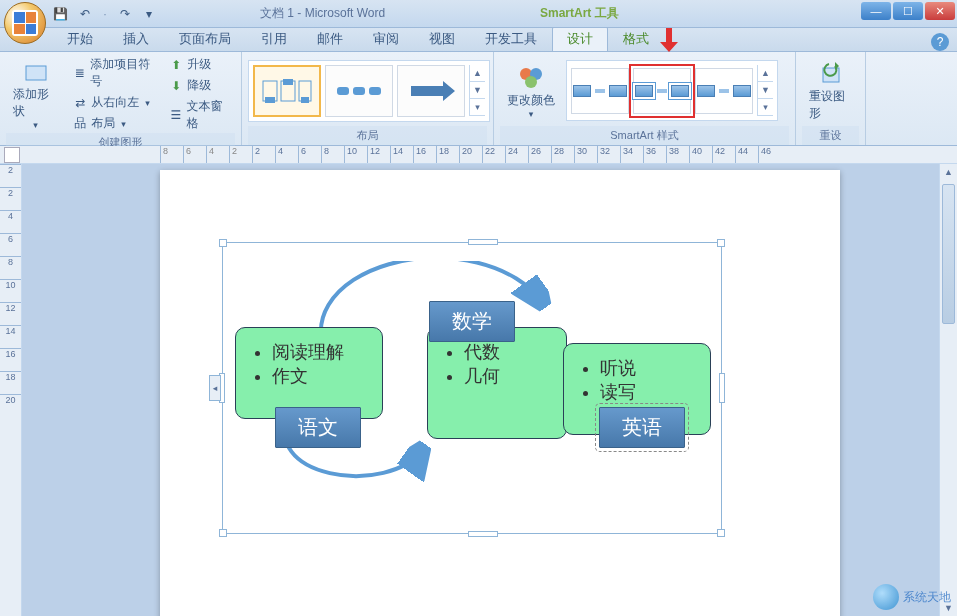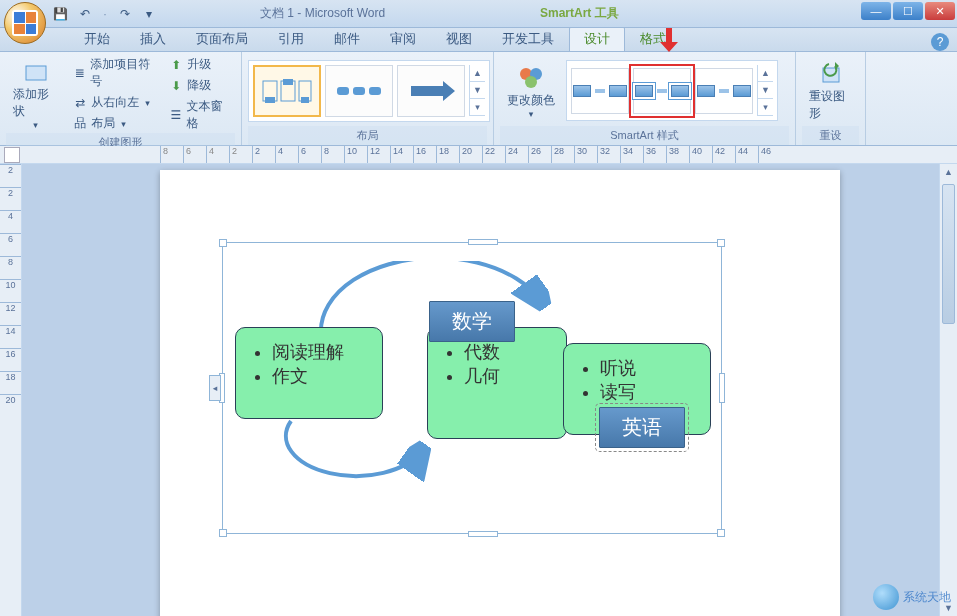--- a/index.html
+++ b/index.html
@@ -15,21 +15,21 @@
 .qat-sep { width: 10px; text-align: center; color: #7a94b5; }
 .title-doc { color: #5a7299; }
 .title-context { position: absolute; left: 540px; color: #7aa841; font-weight: bold; }
 .win-controls { position: absolute; right: 2px; top: 2px; display: flex; gap: 2px; }
 .win-btn { width: 30px; height: 18px; border-radius: 3px; display: flex; align-items: center; justify-content: center; font-size: 11px; color: #fff; cursor: pointer; }
 .win-min { background: linear-gradient(#7db4e8,#3c80c9); }
 .win-max { background: linear-gradient(#7db4e8,#3c80c9); }
 .win-close { background: linear-gradient(#e88a7d,#c93c3c); }
 
 
-.tabstrip { height: 24px; background: linear-gradient(#d7e4f2,#c9daec); display: flex; align-items: flex-end; padding-left: 69px; font-size: 13px; border-bottom: 1px solid #9db9d9; }
+.tabstrip { height: 24px; background: linear-gradient(#d7e4f2,#c9daec); display: flex; align-items: flex-end; padding-left: 52px; font-size: 13px; border-bottom: 1px solid #9db9d9; }
 .tab { padding: 3px 14px; color: #3b5a82; cursor: pointer; border: 1px solid transparent; border-bottom: none; }
 .tab.context { color: #4a8a2a; }
 .tab.active { background: #eaf1f9; border-color: #9db9d9; border-radius: 3px 3px 0 0; }
 .help-btn { margin-left: auto; margin-right: 8px; width: 18px; height: 18px; border-radius: 50%; background: #5b9bd5; color: #fff; font-size: 12px; display: flex; align-items: center; justify-content: center; cursor: pointer; }
 
 
 .ribbon { height: 94px; background: linear-gradient(#eaf1f9,#dce8f4); display: flex; border-bottom: 1px solid #9db9d9; }
 .group { border-right: 1px solid #b8cde3; display: flex; flex-direction: column; padding: 3px 6px 0; }
 .group-body { flex: 1; display: flex; align-items: center; gap: 4px; }
 .group-label { text-align: center; font-size: 11px; color: #5a7299; padding: 2px 0; background: rgba(200,220,240,.3); }
@@ -348,20 +348,21 @@
               </marker>
             </defs>
         </svg>
 
         <div class="sa-box" style="left:4px;top:76px;width:148px;height:92px;">
           <ul>
             <li>阅读理解</li>
             <li>作文</li>
           </ul>
         </div>
+        <div class="sa-label" style="left:44px;top:156px;">语文</div>
 
         <div class="sa-box" style="left:168px;top:76px;width:140px;height:112px;margin-left:28px;">
           <ul>
             <li>代数</li>
             <li>几何</li>
           </ul>
         </div>
         <div class="sa-label" style="left:198px;top:50px;">数学</div>
 
         <div class="sa-box" style="left:332px;top:92px;width:148px;height:92px;">

